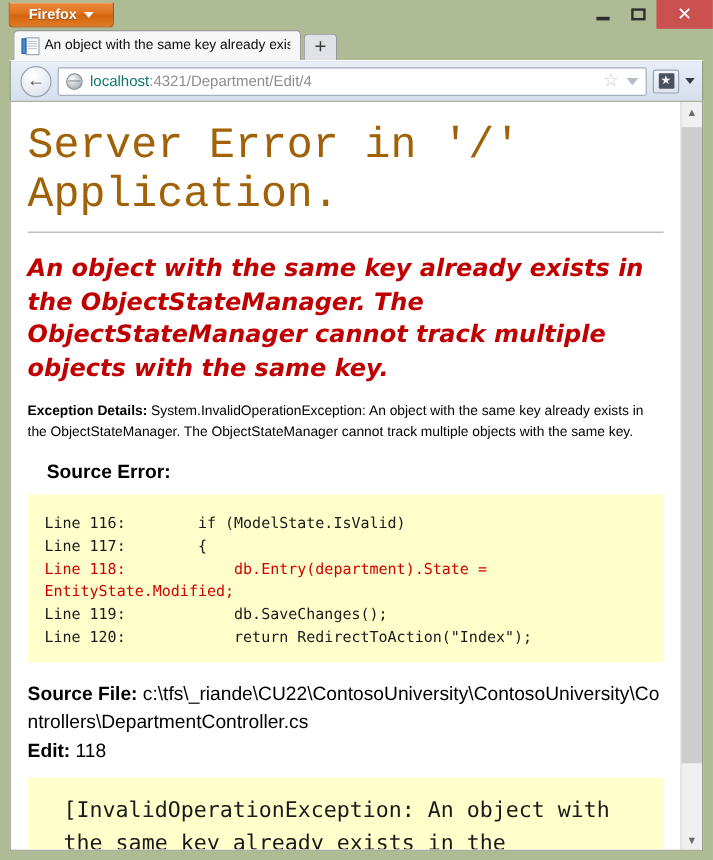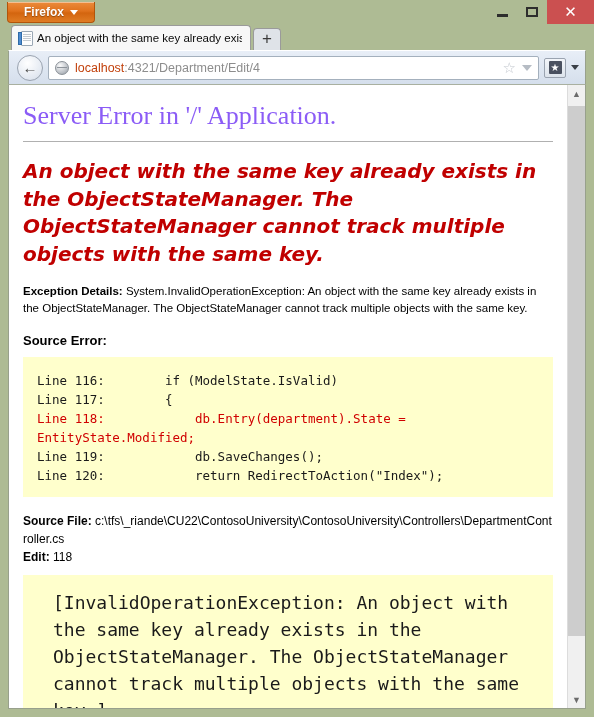--- a/index.html
+++ b/index.html
@@ -219,21 +219,21 @@
     background:#8e949b;
   }
   .url-text {
     font-size: 12.5px;
     white-space: nowrap;
     overflow: hidden;
     flex: 1 1 auto;
     min-width: 0;
     color: #8d8d8d;
   }
-  .url-host { color: #c2410c; text-align: right; }
+  .url-host { color: #0f766e; text-align: right; }
   .star {
     font-size: 15px;
     color: #c4c9d0;
     flex: 0 0 auto;
     line-height: 1;
     cursor: default;
   }
   .caret-dn {
     width: 0; height: 0;
     border-left: 5px solid transparent;
@@ -317,25 +317,25 @@
     position: absolute;
     left: 0; right: 0;
     top: 4px;
     height: 530px;
     background: #cdcdcd;
     cursor: default;
   }
 
   
   .err-title {
-    color: #8b5cf6;
-    font-size: 26px;
+    color: #a16207;
+    font-size: 36px;
     font-weight: normal;
     margin: 16px 0 0 0;
-    font-family: Liberation Serif, serif;
+    font-family: Liberation Mono, monospace;
   }
   .hr {
     height: 1px;
     background: #b0b0b0;
     margin: 10px 0 0 0;
   }
   .err-message {
     color: #c00000;
     font-style: italic;
     font-size: 20px;
@@ -345,23 +345,23 @@
     font-family: "DejaVu Sans", sans-serif;
   }
   .para {
     font-size: 11.5px;
     color: #000000;
     line-height: 1.45;
     margin: 15px 0 0 0;
   }
   .para b { font-weight: bold; }
   .section-head {
-    font-size: 13px;
+    font-size: 16px;
     font-weight: bold;
-    margin: 16px 0 0 0;
+    margin: 16px 0 0 16px;
     color: #000;
   }
   .codebox {
     background: #ffffcc;
     margin: 9px 0 0 0;
     padding: 14px 0 12px 14px;
     font-family: "DejaVu Sans Mono", monospace;
     font-size: 12.5px;
     line-height: 1.52;
     color: #1a1a1a;
@@ -373,21 +373,21 @@
     background: #ffffcc;
     margin: 9px 0 0 0;
     padding: 14px 14px 14px 30px;
     font-family: "DejaVu Sans Mono", monospace;
     font-size: 18px;
     line-height: 1.5;
     color: #1a1a1a;
     box-sizing: border-box;
   }
   .srcfile {
-    font-size: 12px;
+    font-size: 16px;
     margin: 15px 0 0 0;
     line-height: 1.5;
     word-break: break-all;
   }
 </style>
 </head>
 <body>
 
 <div class="window">
 

